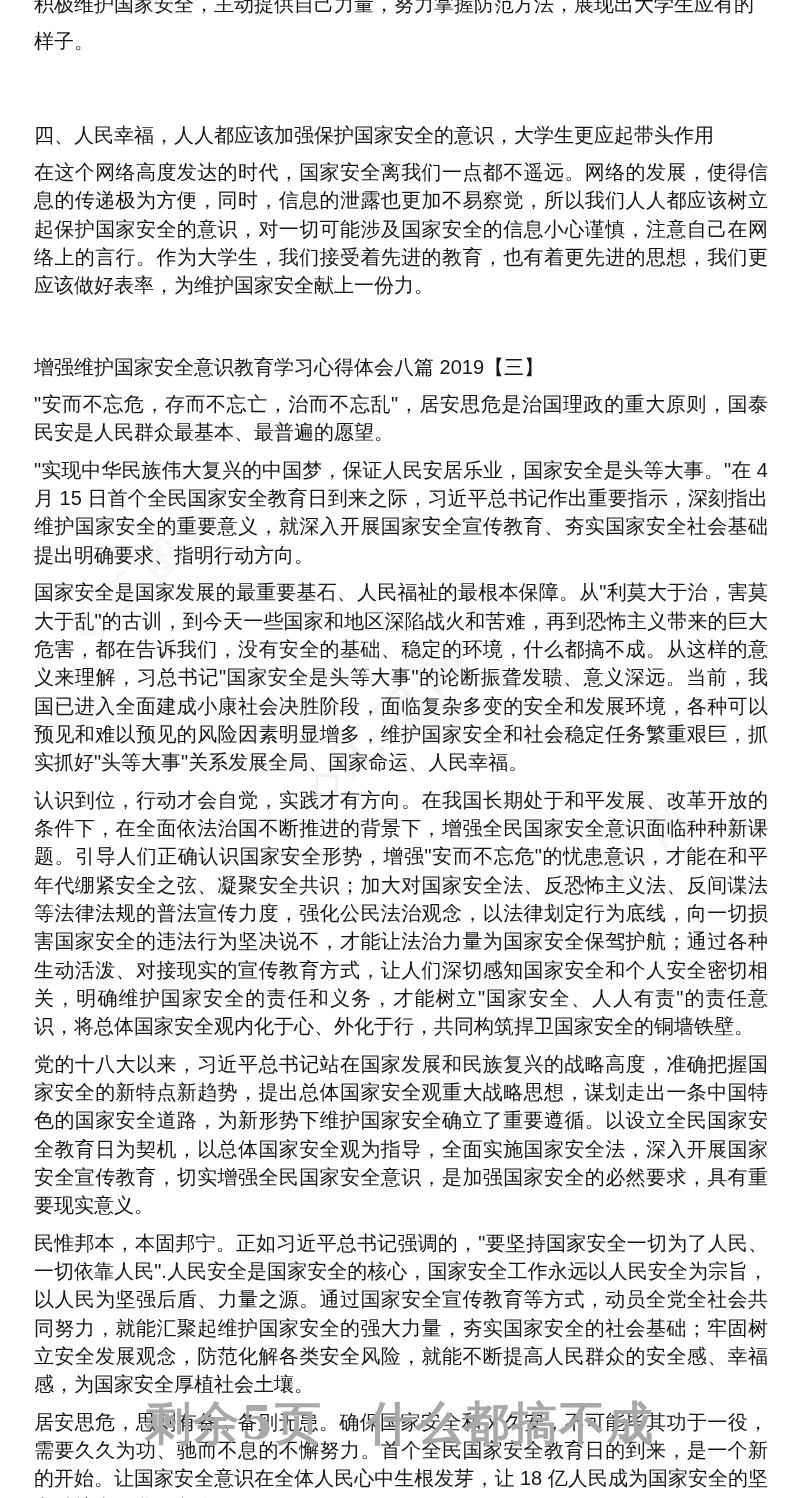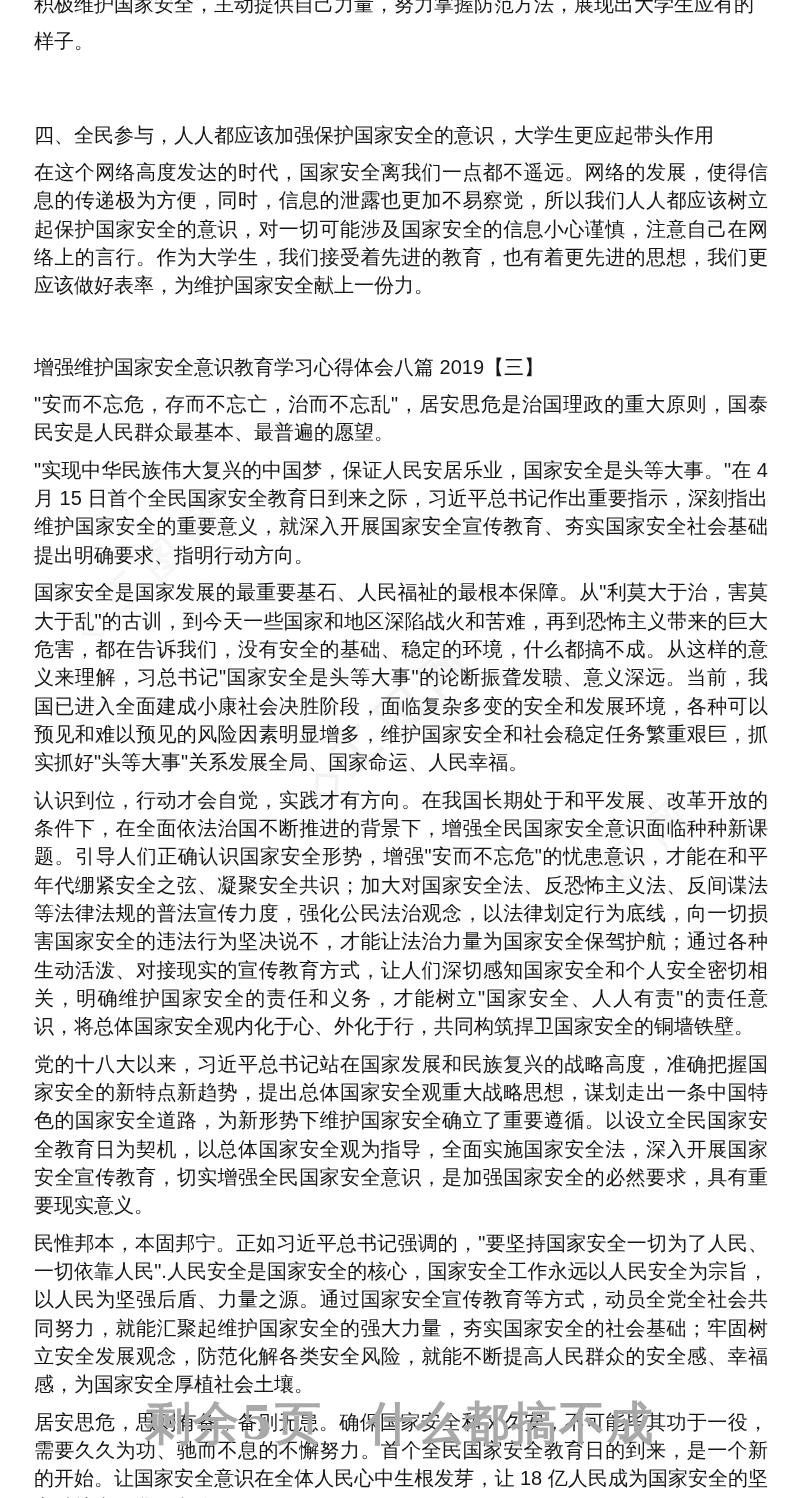--- a/index.html
+++ b/index.html
@@ -71,21 +71,21 @@
   <div class="watermark-layer">
     <div class="wm wm-1"><span class="wm-diamond">◇</span><span>工图网</span></div>
     <div class="wm wm-2"><span class="wm-diamond">◇</span><span>工图网</span></div>
     <div class="wm wm-3"><span class="wm-diamond">◇</span><span>工图网</span></div>
   </div>
 
   <div class="content">
       <p class="para">积极维护国家安全，主动提供自己力量，努力掌握防范方法，展现出大学生应有的</p>
       <p class="para">样子。</p>
       <div class="gap" style="height: 47px;"></div>
-      <p class="heading">四、全民参与，人人都应该加强保护国家安全的意识，大学生更应起带头作用</p>
+      <p class="heading">四、人民幸福，人人都应该加强保护国家安全的意识，大学生更应起带头作用</p>
       <p class="para">在这个网络高度发达的时代，国家安全离我们一点都不遥远。网络的发展，使得信息的传递极为方便，同时，信息的泄露也更加不易察觉，所以我们人人都应该树立起保护国家安全的意识，对一切可能涉及国家安全的信息小心谨慎，注意自己在网络上的言行。作为大学生，我们接受着先进的教育，也有着更先进的思想，我们更应该做好表率，为维护国家安全献上一份力。</p>
       <div class="gap" style="height: 35px;"></div>
       <p class="heading">增强维护国家安全意识教育学习心得体会八篇 2019【三】</p>
       <p class="para">"安而不忘危，存而不忘亡，治而不忘乱"，居安思危是治国理政的重大原则，国泰民安是人民群众最基本、最普遍的愿望。</p>
       <p class="para">"实现中华民族伟大复兴的中国梦，保证人民安居乐业，国家安全是头等大事。"在 4 月 15 日首个全民国家安全教育日到来之际，习近平总书记作出重要指示，深刻指出维护国家安全的重要意义，就深入开展国家安全宣传教育、夯实国家安全社会基础提出明确要求、指明行动方向。</p>
       <p class="para">国家安全是国家发展的最重要基石、人民福祉的最根本保障。从"利莫大于治，害莫大于乱"的古训，到今天一些国家和地区深陷战火和苦难，再到恐怖主义带来的巨大危害，都在告诉我们，没有安全的基础、稳定的环境，什么都搞不成。从这样的意义来理解，习总书记"国家安全是头等大事"的论断振聋发聩、意义深远。当前，我国已进入全面建成小康社会决胜阶段，面临复杂多变的安全和发展环境，各种可以预见和难以预见的风险因素明显增多，维护国家安全和社会稳定任务繁重艰巨，抓实抓好"头等大事"关系发展全局、国家命运、人民幸福。</p>
       <p class="para">认识到位，行动才会自觉，实践才有方向。在我国长期处于和平发展、改革开放的条件下，在全面依法治国不断推进的背景下，增强全民国家安全意识面临种种新课题。引导人们正确认识国家安全形势，增强"安而不忘危"的忧患意识，才能在和平年代绷紧安全之弦、凝聚安全共识；加大对国家安全法、反恐怖主义法、反间谍法等法律法规的普法宣传力度，强化公民法治观念，以法律划定行为底线，向一切损害国家安全的违法行为坚决说不，才能让法治力量为国家安全保驾护航；通过各种生动活泼、对接现实的宣传教育方式，让人们深切感知国家安全和个人安全密切相关，明确维护国家安全的责任和义务，才能树立"国家安全、人人有责"的责任意识，将总体国家安全观内化于心、外化于行，共同构筑捍卫国家安全的铜墙铁壁。</p>
       <p class="para">党的十八大以来，习近平总书记站在国家发展和民族复兴的战略高度，准确把握国家安全的新特点新趋势，提出总体国家安全观重大战略思想，谋划走出一条中国特色的国家安全道路，为新形势下维护国家安全确立了重要遵循。以设立全民国家安全教育日为契机，以总体国家安全观为指导，全面实施国家安全法，深入开展国家安全宣传教育，切实增强全民国家安全意识，是加强国家安全的必然要求，具有重要现实意义。</p>
       <p class="para">民惟邦本，本固邦宁。正如习近平总书记强调的，"要坚持国家安全一切为了人民、一切依靠人民".人民安全是国家安全的核心，国家安全工作永远以人民安全为宗旨，以人民为坚强后盾、力量之源。通过国家安全宣传教育等方式，动员全党全社会共同努力，就能汇聚起维护国家安全的强大力量，夯实国家安全的社会基础；牢固树立安全发展观念，防范化解各类安全风险，就能不断提高人民群众的安全感、幸福感，为国家安全厚植社会土壤。</p>
       <p class="para">居安思危，思则有备，备则无患。确保国家安全和 x 久安，不可能毕其功于一役，需要久久为功、驰而不息的不懈努力。首个全民国家安全教育日的到来，是一个新的开始。让国家安全意识在全体人民心中生根发芽，让 18 亿人民成为国家安全的坚定维护者，我们必将推动</p>

